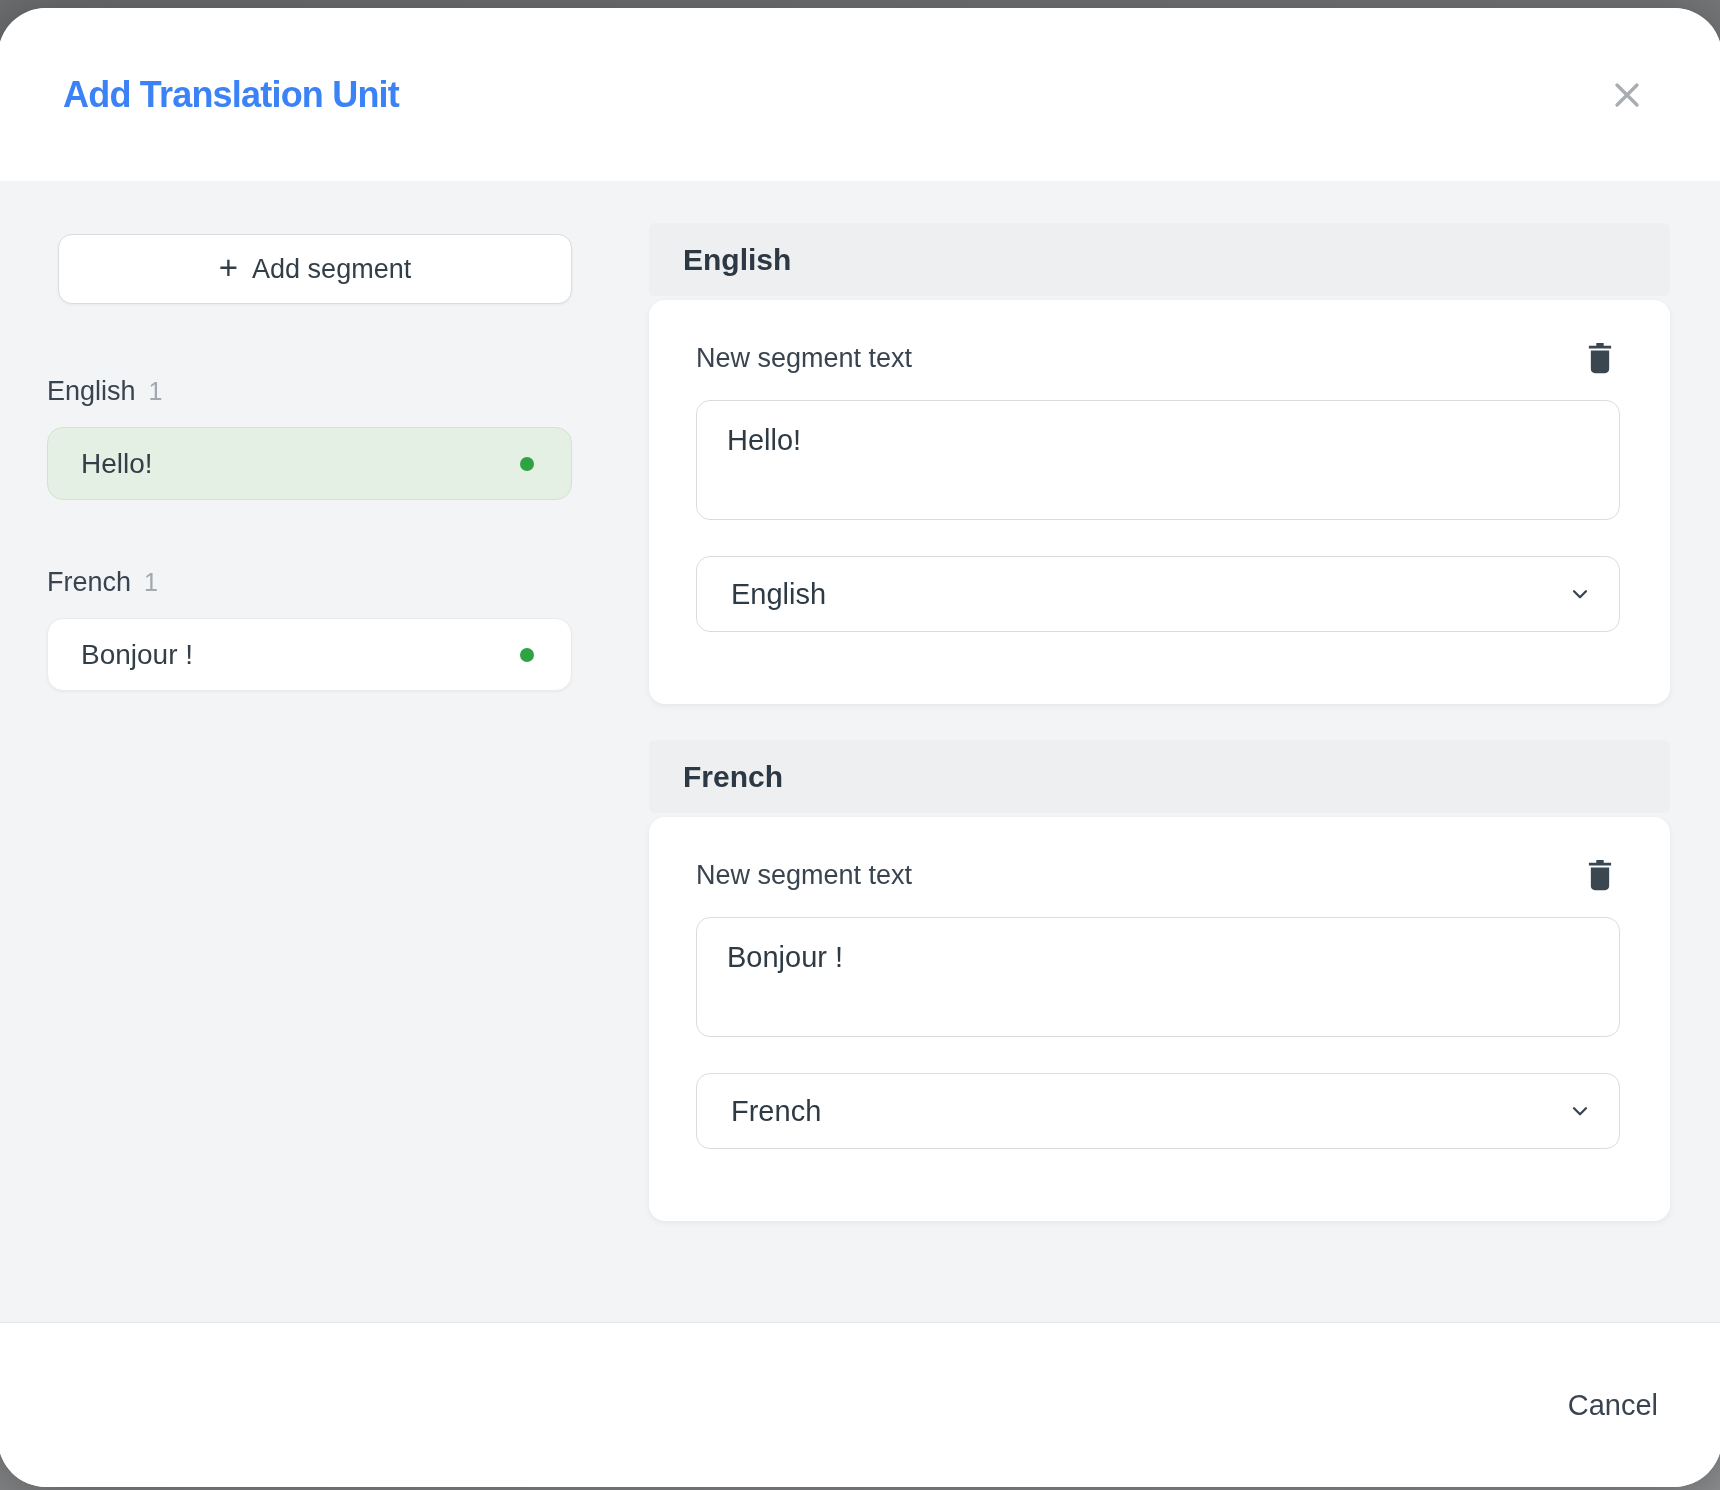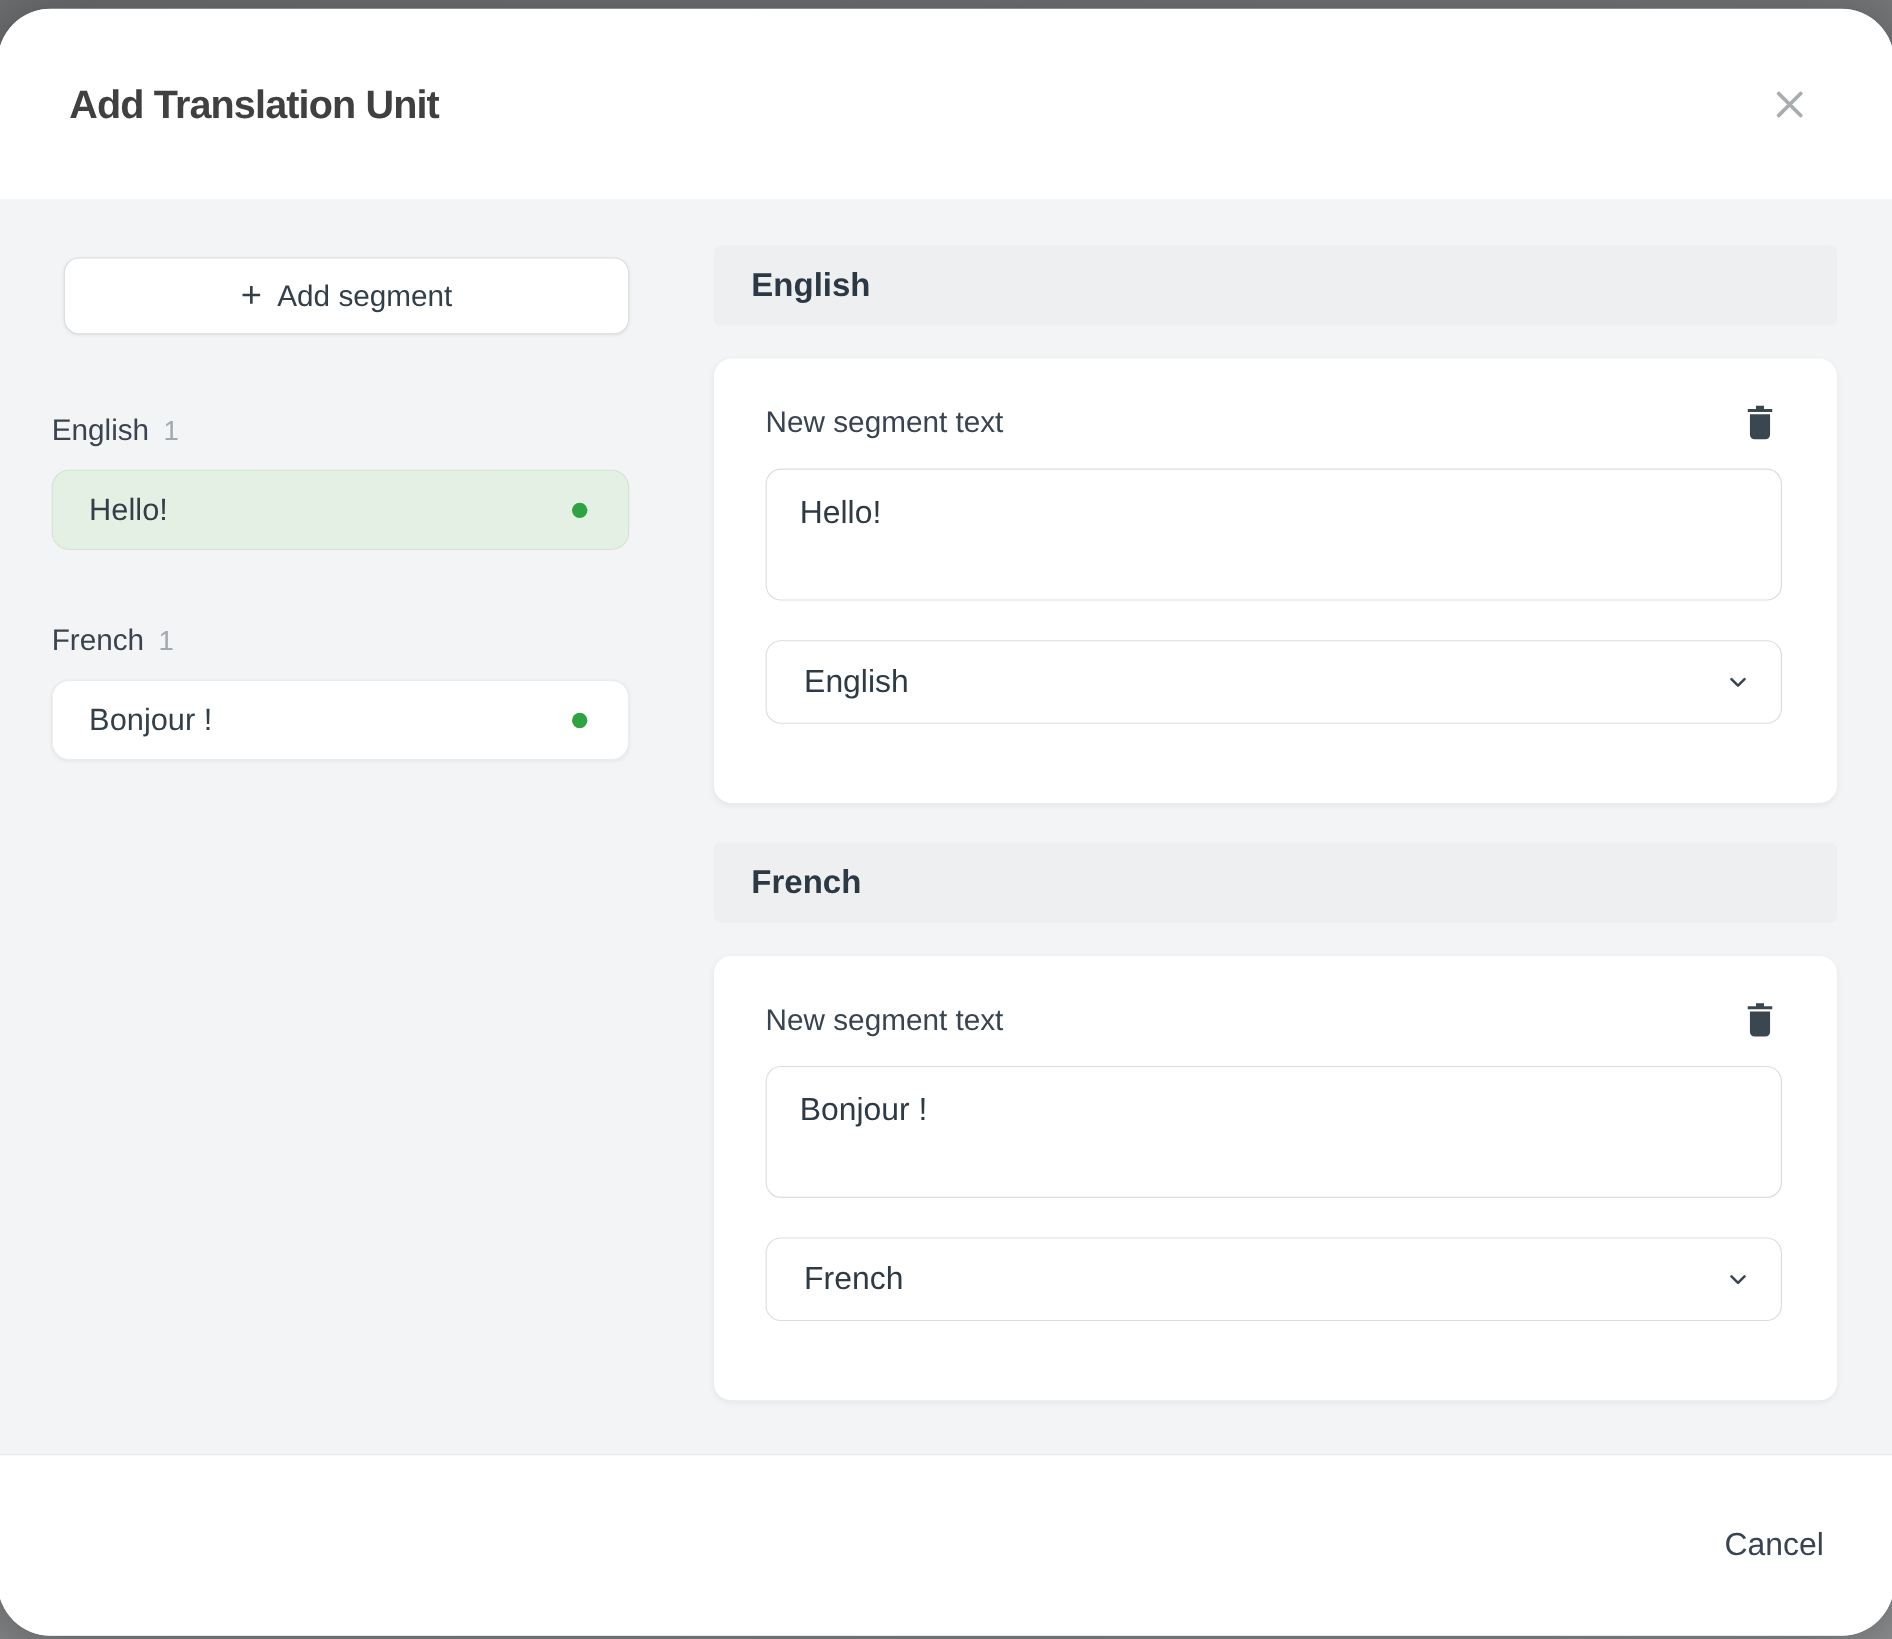--- a/index.html
+++ b/index.html
@@ -26,21 +26,21 @@
     background: #ffffff;
     display: flex;
     align-items: center;
     justify-content: space-between;
     padding: 0 72px 0 65px;
     flex: 0 0 auto;
   }
   .modal-title {
     font-size: 36px;
     font-weight: 700;
-    color: #404040;
+    color: #3b82f6;
     letter-spacing: -0.8px;
   }
   .close-btn {
     background: none; border: none; cursor: pointer;
     width: 46px; height: 46px;
     display: flex; align-items: center; justify-content: center;
   }
   
   .modal-body {
     flex: 1 1 auto;
@@ -95,21 +95,21 @@
   .section-bar {
     height: 73px;
     background: #edeff1;
     border-radius: 6px;
     display: flex; align-items: center;
     padding: 0 34px;
     font-size: 30px; font-weight: 700; color: #2c3844;
   }
   .section-bar.second { margin-top: 36px; }
   .card {
-    margin-top: 30px;
+    margin-top: 4px;
     background: #ffffff;
     border-radius: 16px;
     box-shadow: 0 2px 6px rgba(16,24,40,.06);
     padding: 32px 50px 72px 47px;
   }
   .card-top {
     display: flex; align-items: center; justify-content: space-between;
     height: 52px;
   }
   .field-label { font-size: 27px; color: #3a4450; }

